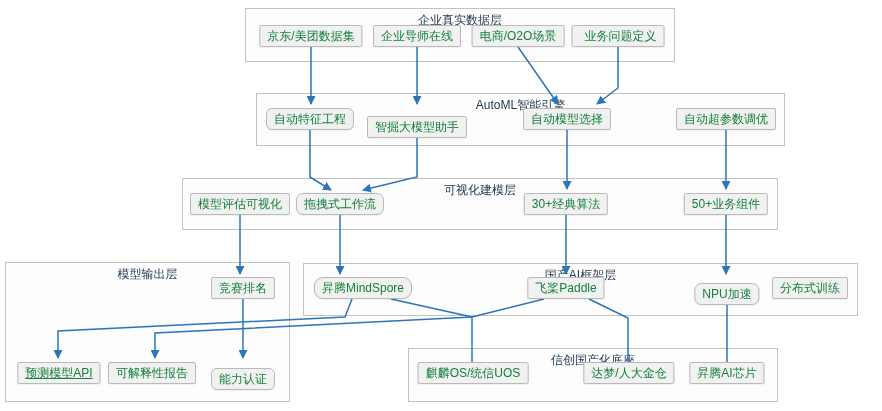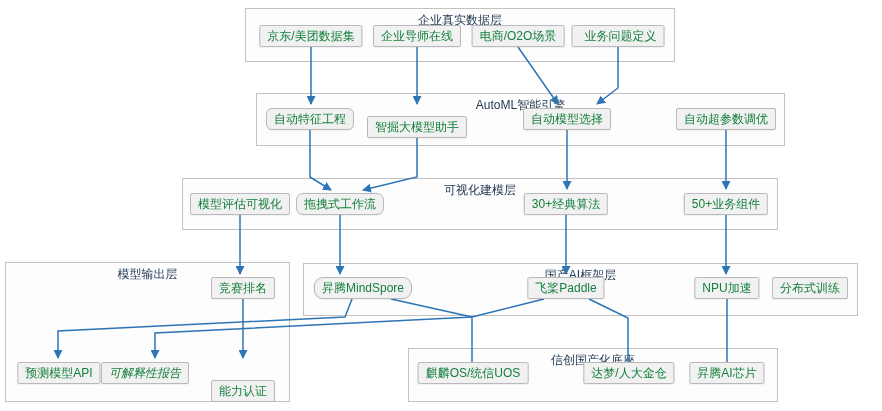--- a/index.html
+++ b/index.html
@@ -113,26 +113,26 @@
   <div class="node" style="left:417px;top:116px;">智掘大模型助手</div>
   <div class="node" style="left:567px;top:108px;">自动模型选择</div>
   <div class="node" style="left:726px;top:108px;">自动超参数调优</div>
 
   <div class="node" style="left:240px;top:193px;text-align:center;">模型评估可视化</div>
   <div class="node" style="left:340px;top:193px;border-radius:7px;">拖拽式工作流</div>
   <div class="node" style="left:566px;top:193px;">30+经典算法</div>
   <div class="node" style="left:726px;top:193px;">50+业务组件</div>
 
   <div class="node" style="left:243px;top:277px;">竞赛排名</div>
-  <div class="node" style="left:59px;top:362px;">预测模型API</div>
-  <div class="node" style="left:145px;top:362px;font-style:italic;">可解释性报告</div>
-  <div class="node" style="left:243px;top:380px;">能力认证</div>
+  <div class="node" style="left:59px;top:362px;text-decoration:underline;">预测模型API</div>
+  <div class="node" style="left:152px;top:362px;">可解释性报告</div>
+  <div class="node" style="left:243px;top:368px;border-radius:6px;">能力认证</div>
 
   <div class="node" style="left:363px;top:277px;border-radius:9px;">昇腾MindSpore</div>
   <div class="node" style="left:566px;top:277px;">飞桨Paddle</div>
-  <div class="node" style="left:727px;top:277px;">NPU加速</div>
+  <div class="node" style="left:727px;top:283px;border-radius:7px;">NPU加速</div>
   <div class="node" style="left:810px;top:277px;">分布式训练</div>
 
   <div class="node" style="left:473px;top:362px;">麒麟OS/统信UOS</div>
   <div class="node" style="left:629px;top:362px;">达梦/人大金仓</div>
   <div class="node" style="left:727px;top:362px;">昇腾AI芯片</div>
 
 </div>
 
 </body></html>

